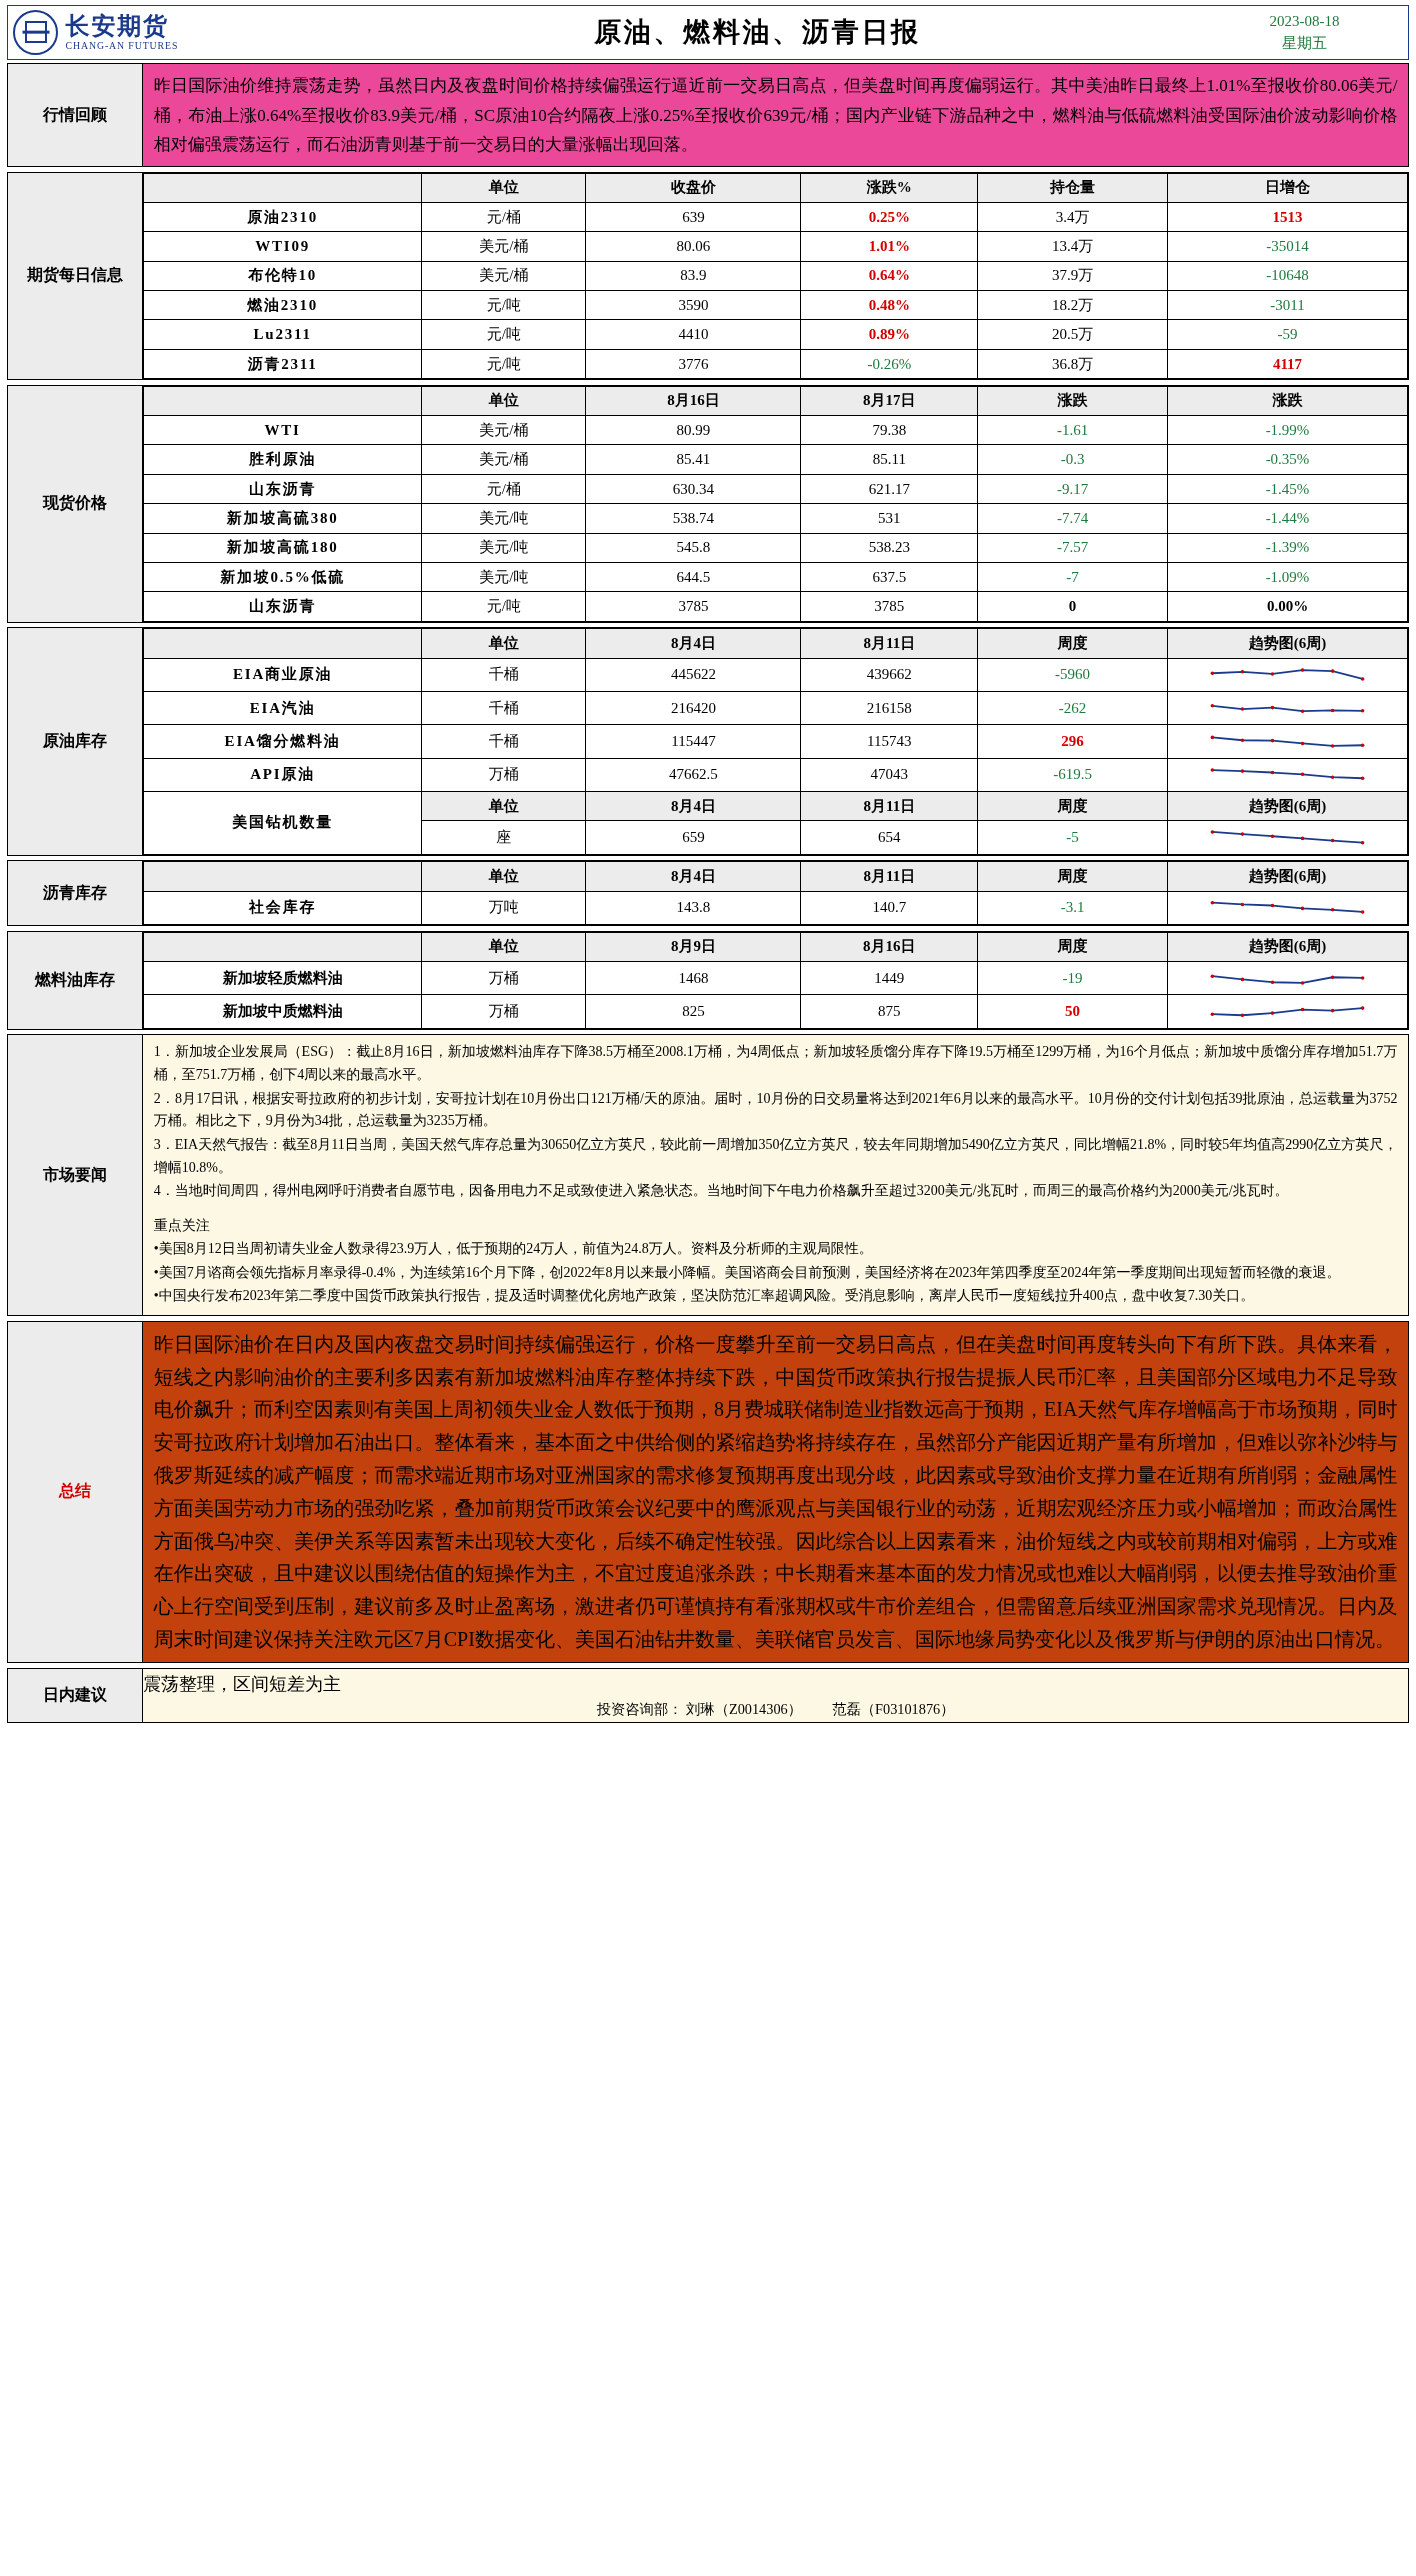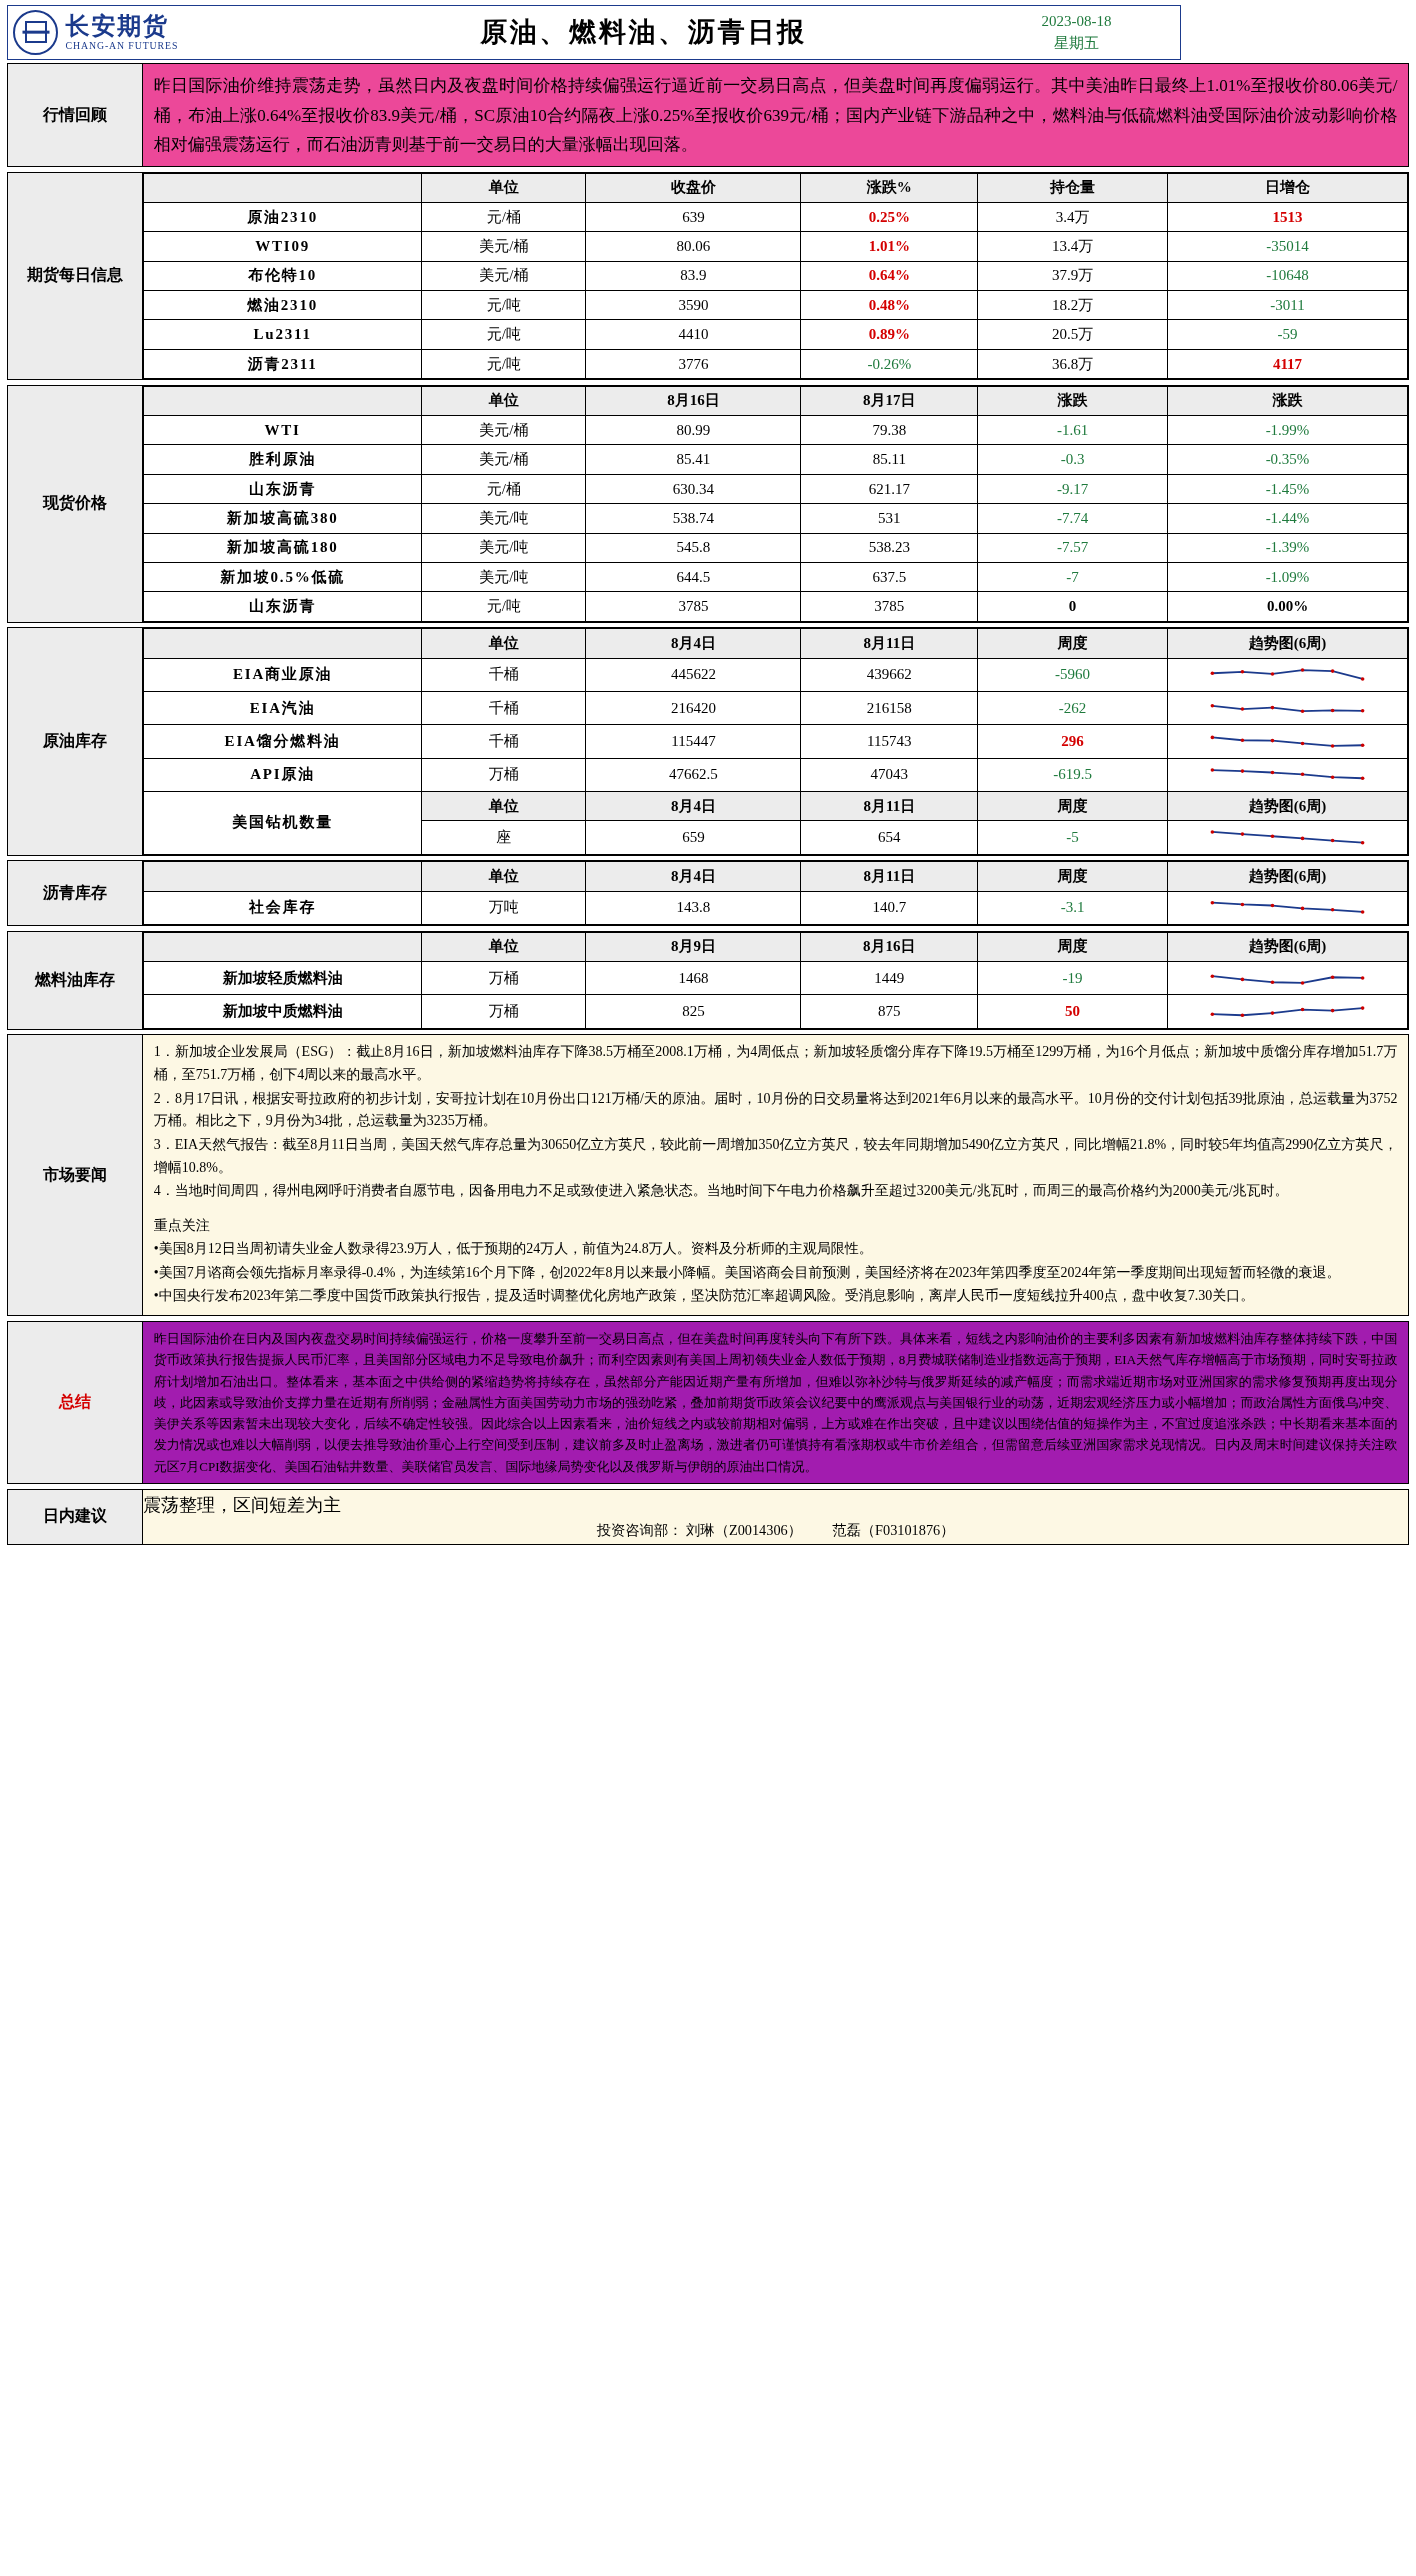--- a/index.html
+++ b/index.html
@@ -3,21 +3,21 @@
 <meta charset="utf-8">
 <style>
   html,body{margin:0;padding:0;background:#ffffff;}
   body{width:1417px;font-family:"Liberation Serif","DejaVu Serif",serif;color:#000;}
   .page{width:1417px;box-sizing:border-box;padding:5.4px 7.1px 3.6px 7.1px;}
   table{border-collapse:collapse;}
   .outer{width:1402px;table-layout:fixed;}
   td,th{border:0.9px solid #000;vertical-align:middle;}
 
   
-  .hdr{width:1174px;table-layout:fixed;border:1.8px solid #1b3a8c;margin-bottom:3.6px;}
+  .hdr{width:1402px;table-layout:fixed;border:1.8px solid #1b3a8c;margin-bottom:3.6px;}
   .hdr td{border:none;}
   .hdr-logo{width:295px;padding:3.6px 5.4px;}
   .logo-wrap{display:flex;align-items:center;gap:7.1px;}
   .logo-mark{width:41px;height:41px;border:2.7px solid #1b3a8c;border-radius:50%;position:relative;flex:none;}
   .logo-mark:before{content:"";position:absolute;left:50%;top:50%;transform:translate(-50%,-50%);width:18px;height:18px;border:2.7px solid #1b3a8c;}
   .logo-mark:after{content:"";position:absolute;left:50%;top:50%;transform:translate(-50%,-50%);width:27px;height:2.7px;background:#1b3a8c;}
   .logo-txt-cn{font-size:24px;font-weight:bold;color:#1b3a8c;letter-spacing:1.8px;line-height:1.05;}
   .logo-txt-en{font-size:9.8px;color:#1b3a8c;letter-spacing:0.9px;}
   .hdr-title{text-align:center;font-size:27px;font-weight:bold;letter-spacing:2.7px;}
   .hdr-date{width:205px;text-align:center;font-size:15px;color:#1f7a3d;line-height:1.5;}
@@ -38,21 +38,21 @@
 
   .spark{padding:0 1.8px;}
   .spark svg{display:block;margin:0 auto;}
 
   .news-cell{background:#fdf8e4;padding:6.3px 10.7px;font-size:14px;line-height:1.62;text-align:justify;}
   .news-cell p{margin:0 0 0.9px 0;}
   .news-cell .blank{height:9px;}
   .news-cell .focus{margin-top:1.8px;}
 
   .sum-lbl{color:#d40000;}
-  .sum-cell{background:#a21caf;padding:6.3px 10.7px;font-size:13px;line-height:1.64;text-align:justify;}
+  .sum-cell{background:#c2410c;padding:6.3px 10.7px;font-size:20px;line-height:1.64;text-align:justify;}
 
   .advice-cell{background:#fdf8e4;padding:0;}
   .advice-top{text-align:left;font-size:18px;padding:3.6px 0 1.8px 0;}
   .advice-bot{text-align:center;font-size:14.3px;padding:1.8px 0 3.6px 0;}
 
   .disc-title{text-align:center;font-size:15px;font-weight:bold;color:#d40000;padding:5.4px 0 1.8px 0;}
   .disc-body{font-size:13px;color:#d40000;line-height:1.6;text-align:justify;padding:0 5.4px 3.6px 5.4px;}
   .noborder td{border:none;}
 </style>
 </head>

